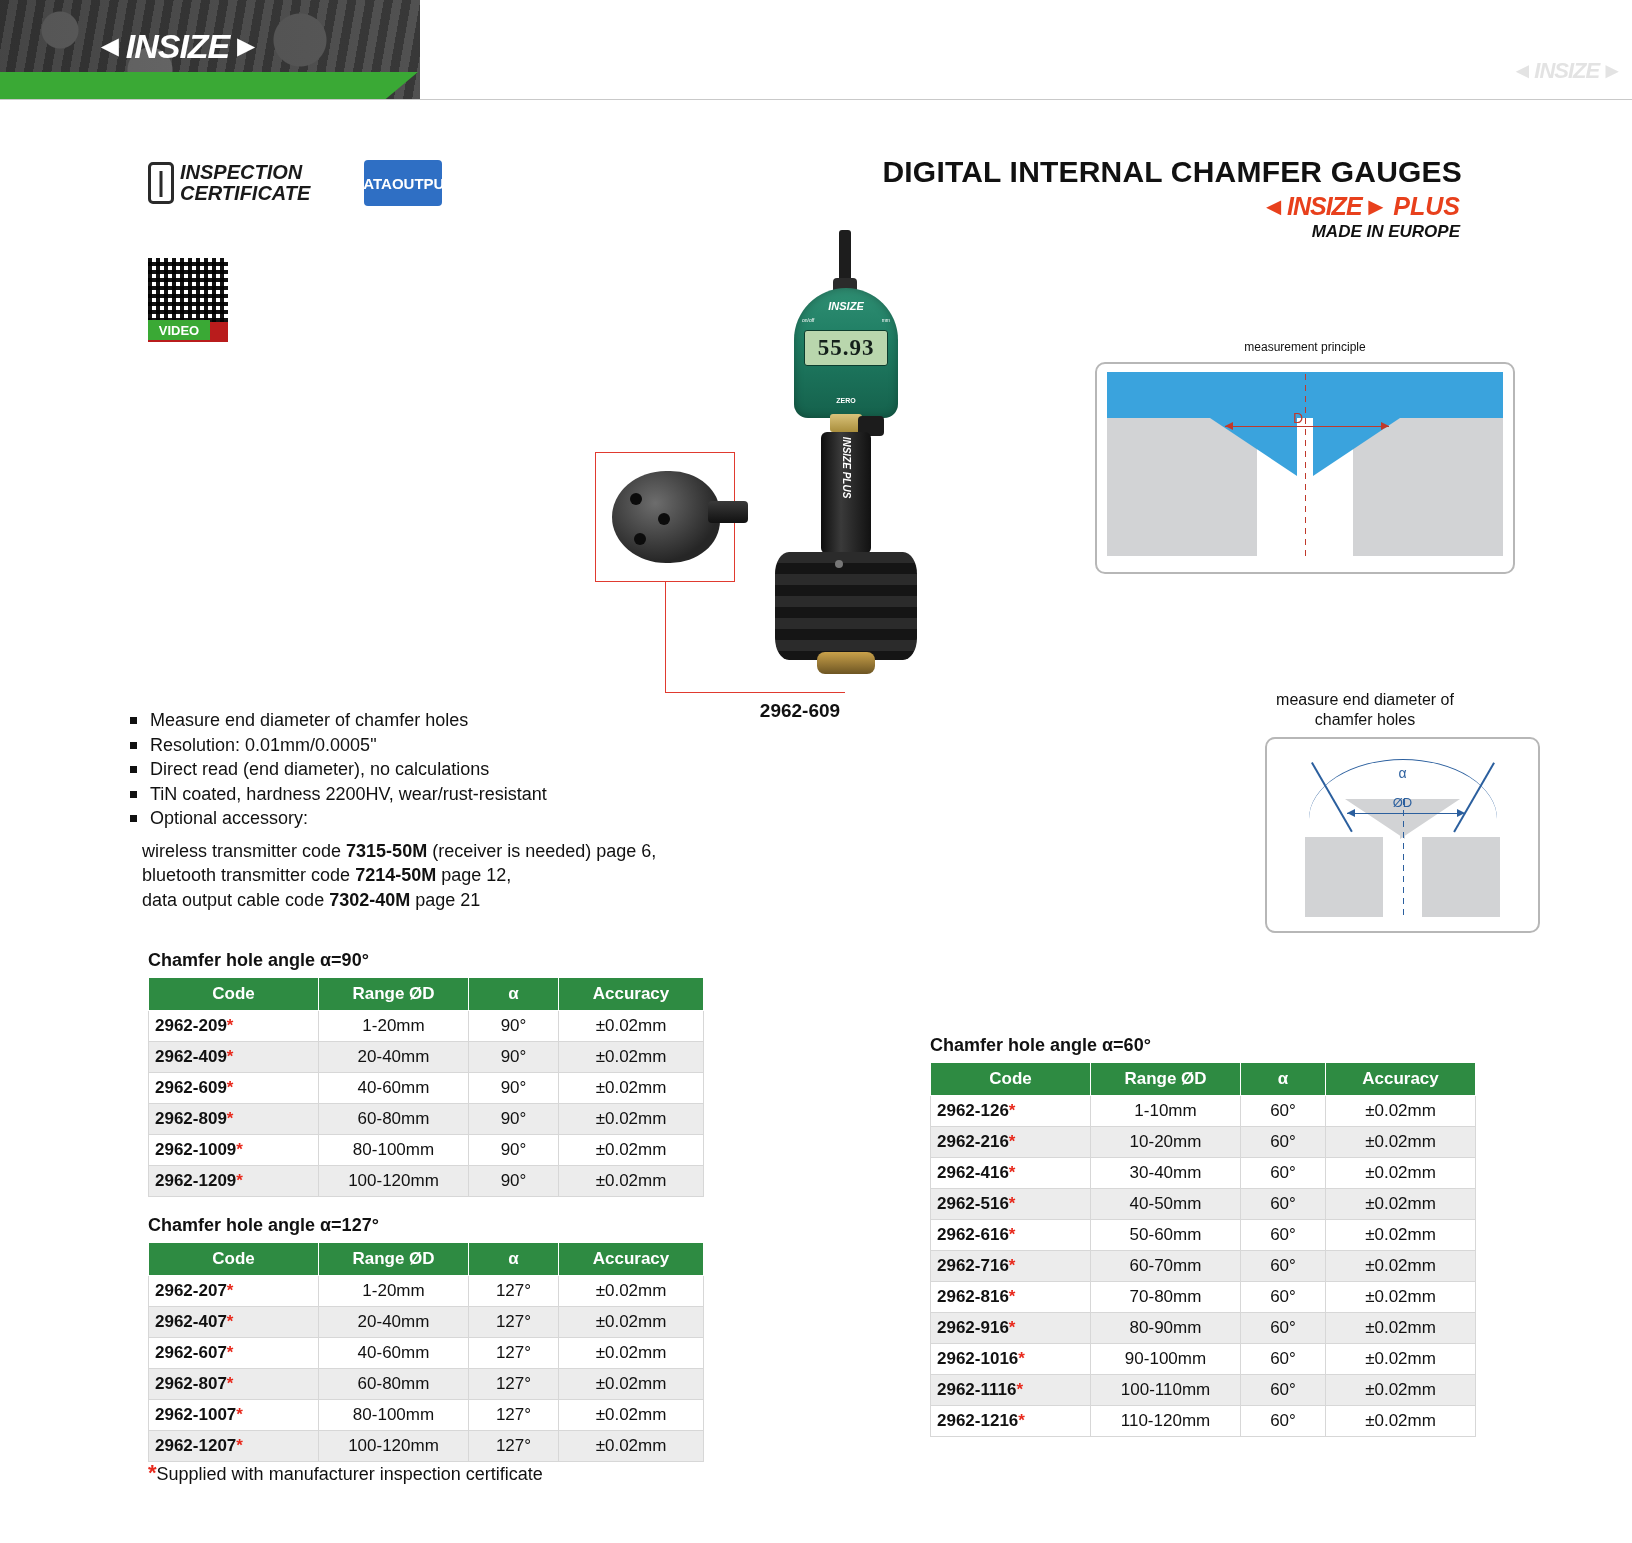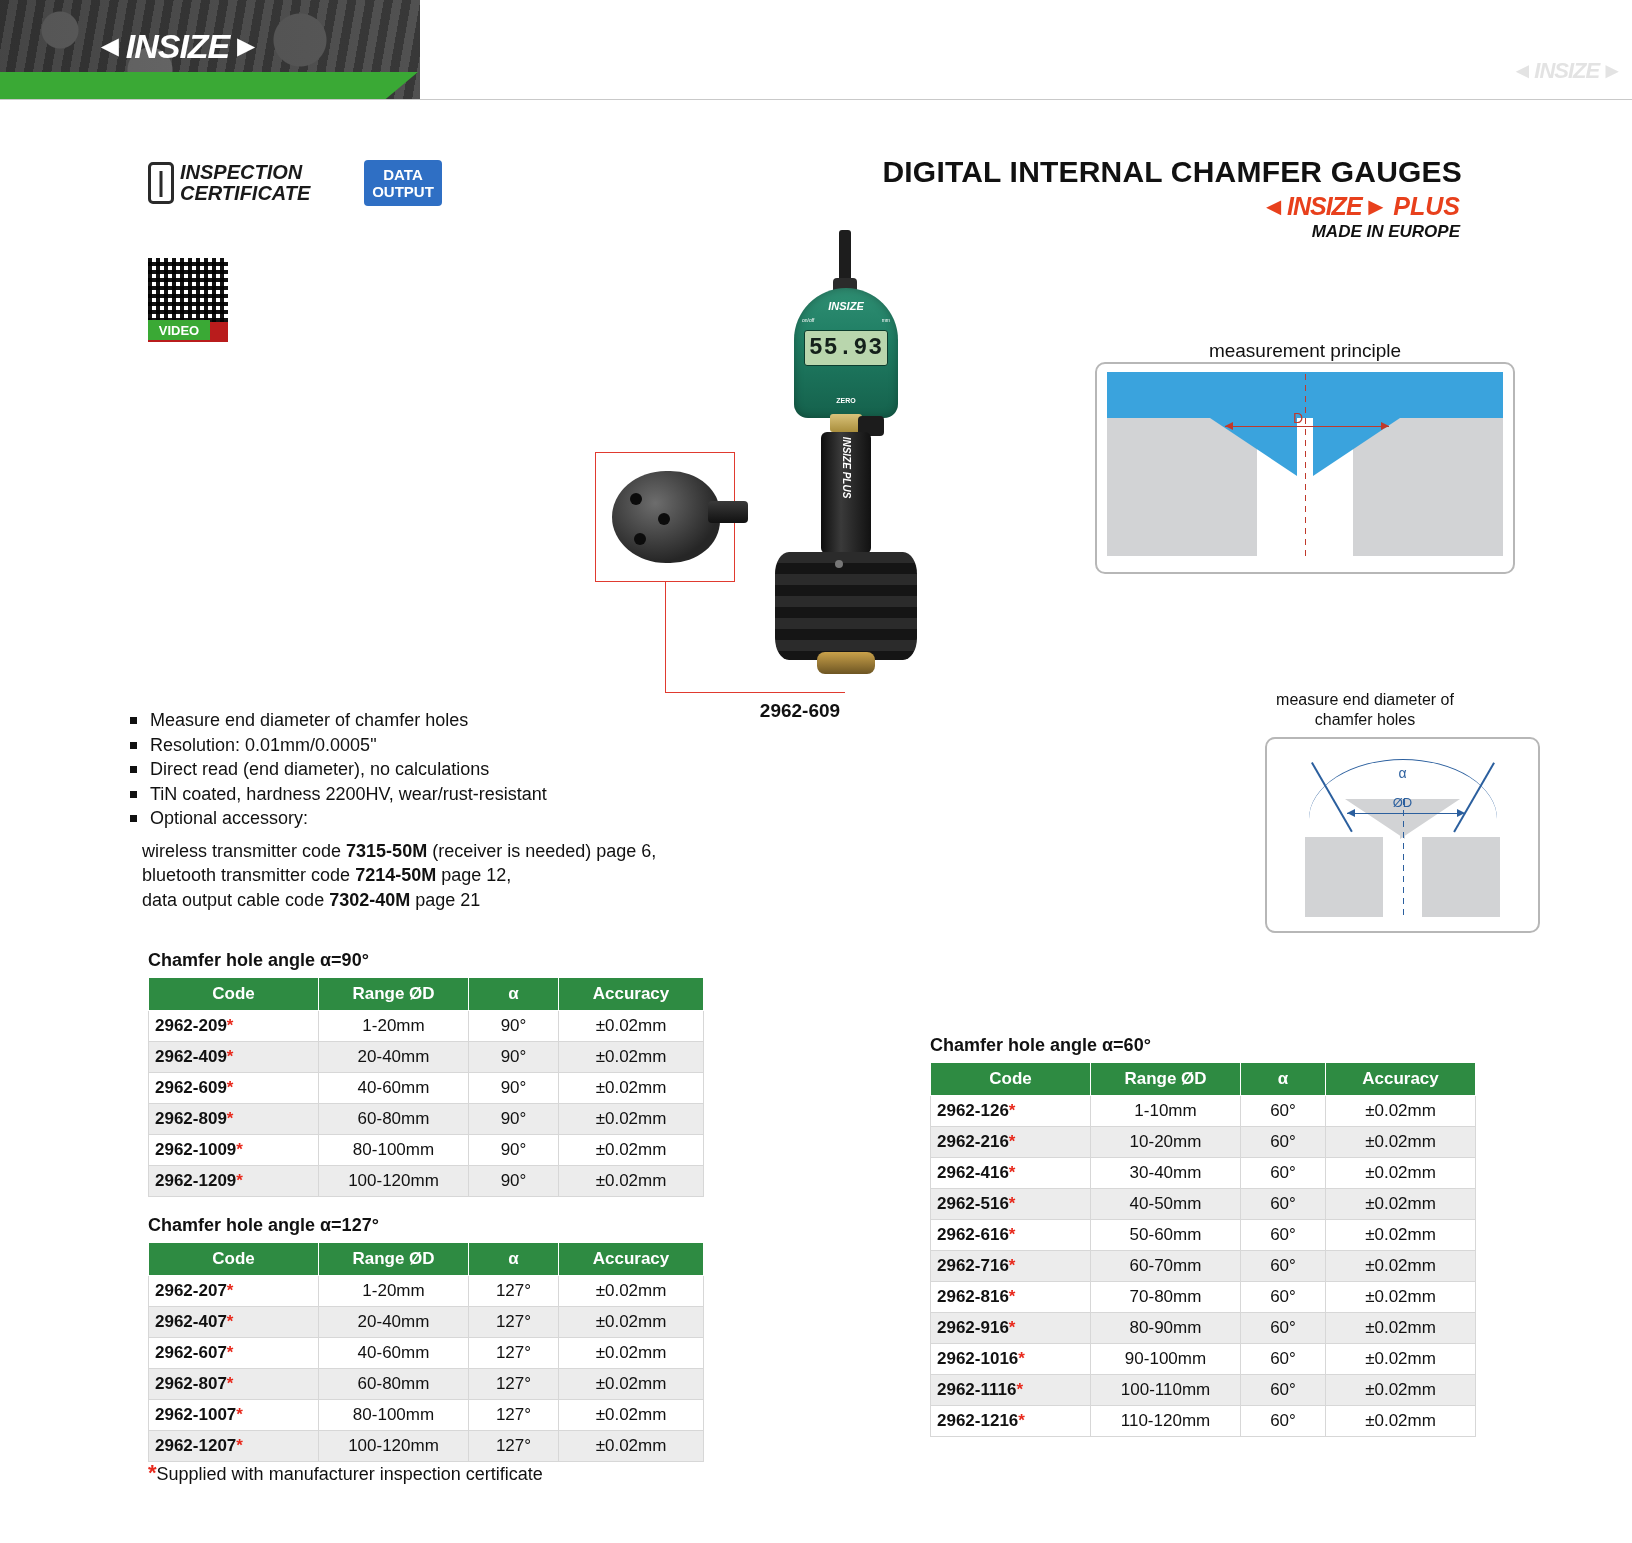--- a/index.html
+++ b/index.html
@@ -71,21 +71,21 @@
     content:""; position:absolute; left:50%; top:6px; transform:translateX(-50%);
     width:3px; height:26px; background:#2a2a2a;
   }
   .cert-text{
     font-weight:bold; font-style:italic; font-size:20px; line-height:21px; color:#1a1a1a;
   }
   .data-output{
     position:absolute; left:364px; top:160px;
     width:78px; height:46px; background:#2f6fc4; border-radius:4px;
     color:#fff; font-weight:bold; font-size:15px; line-height:17px;
-    display:flex; flex-direction:column; align-items:center; justify-content:center;
+    display:flex; flex-direction:row; align-items:center; justify-content:center;
     text-align:center;
   }
   .qr-wrap{
     position:absolute; left:148px; top:258px; width:80px; height:84px;
     background:#b91c1c;
   }
   .qr{
     width:80px; height:64px;
     background-color:#fff;
     background-image:
@@ -144,21 +144,21 @@
   .gauge-head .topbtns{
     position:absolute; top:29px; left:8px; right:8px; display:flex; justify-content:space-between;
     color:#fff; font-size:5px;
   }
   .lcd{
     position:absolute; top:42px; left:10px; width:84px; height:36px;
     background:#b9d6ad; border:1px solid #0c3d2e; border-radius:3px;
     display:flex; align-items:center; justify-content:center;
   }
   .lcd span{
-    font-family:Liberation Mono, monospace; font-size:23px; font-weight:bold; color:#14201a;
+    font-family:Liberation Serif, serif; font-size:23px; font-weight:bold; color:#14201a;
     letter-spacing:1px;
   }
   .zerobtn{
     position:absolute; bottom:14px; left:50%; transform:translateX(-50%);
     color:#fff; font-size:7px; font-weight:bold;
   }
   .neck{
     position:absolute; left:240px; top:184px; width:32px; height:18px;
     background:linear-gradient(180deg,#d9c27a,#a98e3c); border-radius:3px;
   }
@@ -210,21 +210,21 @@
     position:absolute; left:75px; top:462px; width:180px; height:1px; background:#e03a2f;
   }
   .model-label{
     position:absolute; left:0; top:470px; width:420px; text-align:center;
     font-weight:bold; font-size:19px; color:#111;
   }
 
   
   .diagram-1-cap{
     position:absolute; left:1095px; top:340px; width:420px; text-align:center;
-    font-size:19px; color:#111;
+    font-size:12px; color:#111;
   }
   .diagram-1{
     position:absolute; left:1095px; top:362px; width:420px; height:212px;
     border:2px solid #b7b7b7; border-radius:10px; background:#fff;
   }
   .d1-grey-l{
     position:absolute; left:10px; top:52px; width:150px; height:140px; background:#d2d3d5;
   }
   .d1-grey-r{
     position:absolute; right:10px; top:52px; width:150px; height:140px; background:#d2d3d5;

